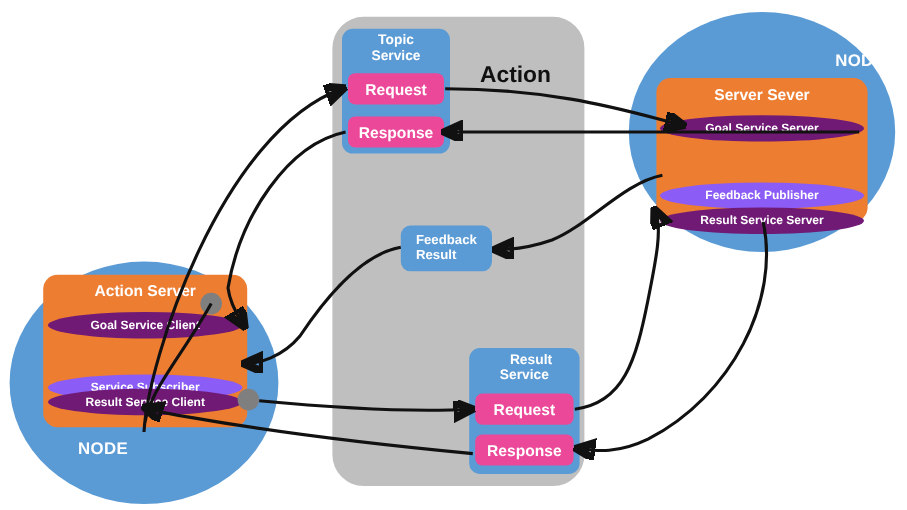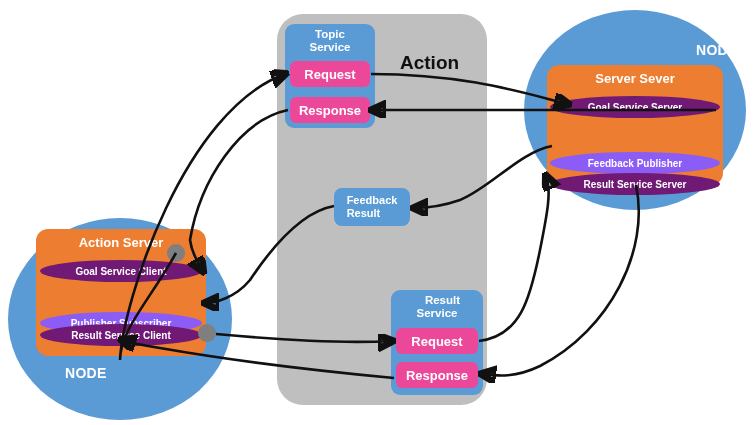--- a/index.html
+++ b/index.html
@@ -73,21 +73,21 @@
   <div class="gray-panel" style="left:277px;top:14px;width:210px;height:391px;"></div>
   <div class="gray-panel-title" style="left:400px;top:32px;">Action</div>
 
   <div class="node-circle" style="left:8px;top:218px;width:224px;height:202px;"></div>
   <div class="node-label" style="left:44px;top:365px;">NODE</div>
 
   <div class="action-box" style="left:36px;top:229px;width:170px;height:127px;">
     <div class="action-box-title">Action Server</div>
   </div>
   <div class="pill yellow" style="left:40px;top:260px;width:162px;height:22px;">Goal Service Client</div>
-  <div class="pill green" style="left:40px;top:292px;width:162px;height:22px;">Publisher Subscriber</div>
+  <div class="pill green" style="left:40px;top:292px;width:162px;height:22px;">Service Subscriber</div>
   <div class="pill yellow" style="left:40px;top:324px;width:162px;height:22px;">Result Service Client</div>
 
   <div class="dot" style="left:167px;top:244px;width:18px;height:18px;"></div>
   <div class="dot" style="left:198px;top:324px;width:18px;height:18px;"></div>
 
   <div class="node-circle" style="left:524px;top:10px;width:222px;height:200px;"></div>
   <div class="node-label" style="left:675px;top:42px;">NODE</div>
 
   <div class="action-box" style="left:547px;top:65px;width:176px;height:120px;">
     <div class="action-box-title">Server Sever</div>

